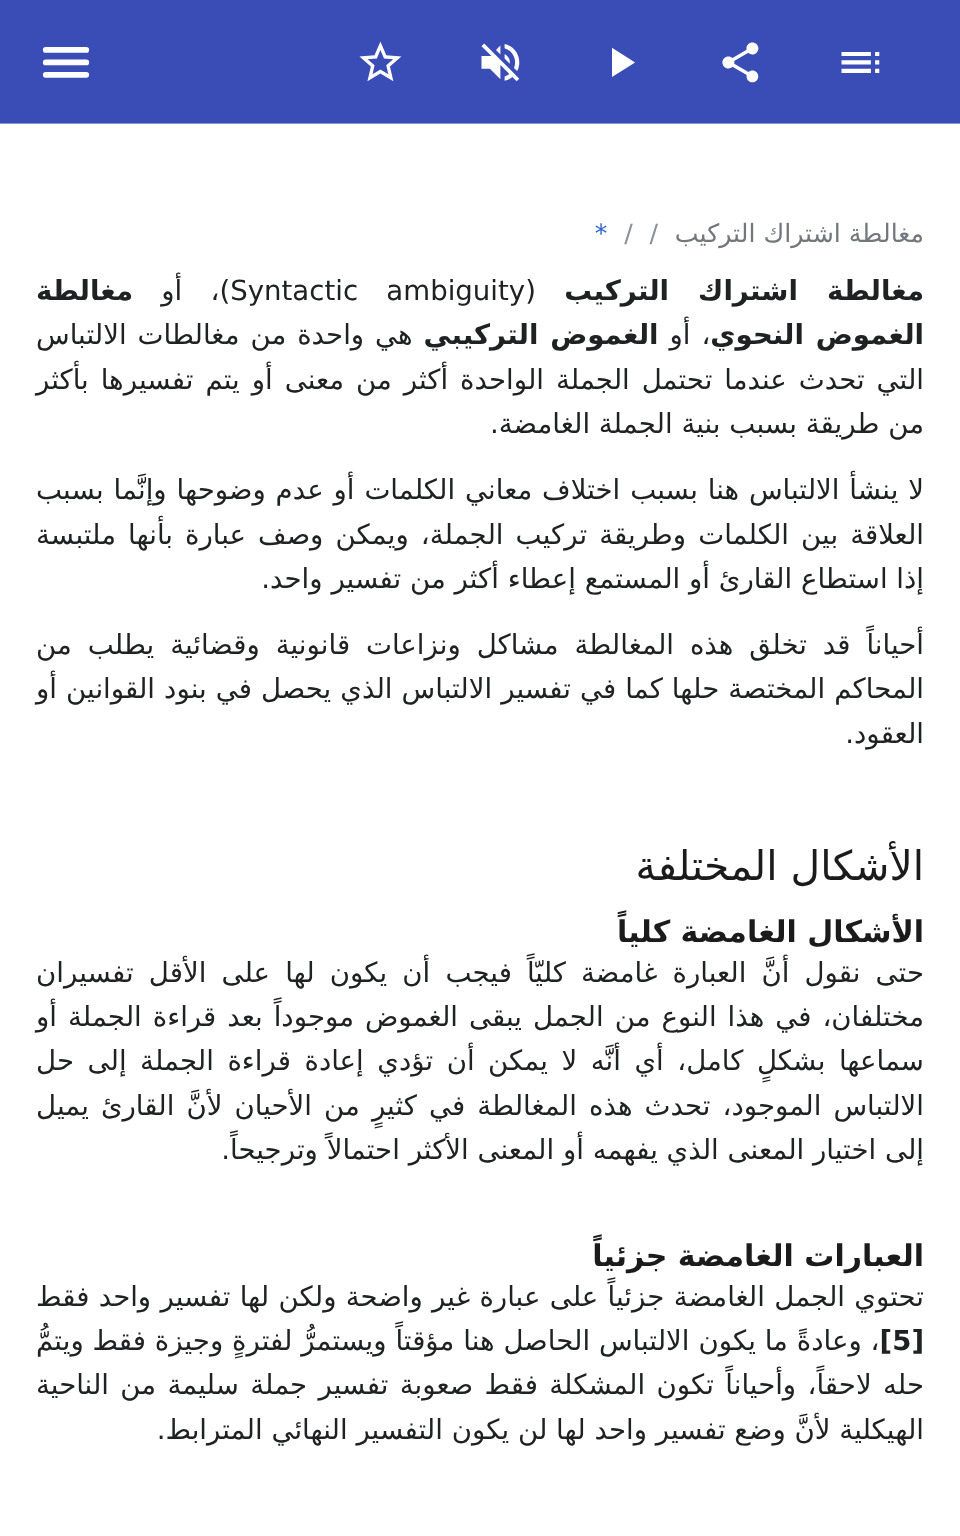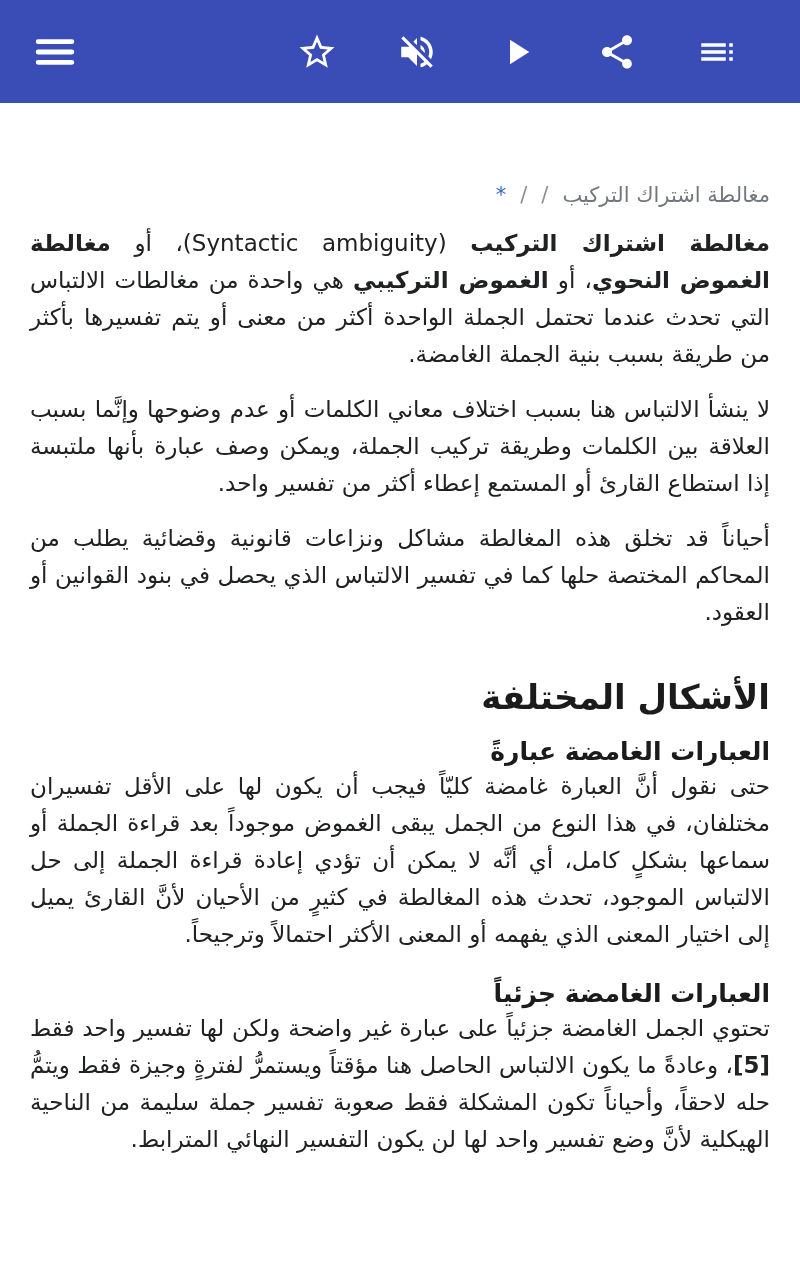--- a/index.html
+++ b/index.html
@@ -66,29 +66,29 @@
     font-size: 23px;
     line-height: 37px;
     text-align: justify;
     margin-top: 18px;
   }
   .b { font-weight: bold; }
   .ref { font-weight: bold; color: #202122; text-decoration: none; cursor: pointer; }
   h2.section {
     font-size: 34px;
     line-height: 44px;
-    font-weight: bold;
-    margin-top: 44px;
+    font-weight: normal;
+    margin-top: 69px;
     color: #1b1b1b;
   }
   h3.subsection {
     font-size: 25px;
     line-height: 33px;
     font-weight: bold;
-    margin-top: 24px;
+    margin-top: 52px;
     color: #1b1b1b;
   }
   h3.subsection.first { margin-top: 16px; }
   p.after-h { margin-top: 0; }
 </style>
 </head>
 <body>
 
 <div class="page">
 
@@ -139,21 +139,21 @@
     <p class="body">
       <span class="b">مغالطة اشتراك التركيب</span><span> (Syntactic ambiguity)، أو </span><span class="b">مغالطة الغموض النحوي</span><span>، أو </span><span class="b">الغموض التركيبي</span><span> هي واحدة من مغالطات الالتباس التي تحدث عندما تحتمل الجملة الواحدة أكثر من معنى أو يتم تفسيرها بأكثر من طريقة بسبب بنية الجملة الغامضة.</span>
     </p>
 
     <p class="body">لا ينشأ الالتباس هنا بسبب اختلاف معاني الكلمات أو عدم وضوحها وإنَّما بسبب العلاقة بين الكلمات وطريقة تركيب الجملة، ويمكن وصف عبارة بأنها ملتبسة إذا استطاع القارئ أو المستمع إعطاء أكثر من تفسير واحد.</p>
 
     <p class="body">أحياناً قد تخلق هذه المغالطة مشاكل ونزاعات قانونية وقضائية يطلب من المحاكم المختصة حلها كما في تفسير الالتباس الذي يحصل في بنود القوانين أو العقود.</p>
 
     <h2 class="section">الأشكال المختلفة</h2>
 
-    <h3 class="subsection first">العبارات الغامضة عبارةً</h3>
+    <h3 class="subsection first">الأشكال الغامضة كلياً</h3>
 
     <p class="body after-h">حتى نقول أنَّ العبارة غامضة كليّاً فيجب أن يكون لها على الأقل تفسيران مختلفان، في هذا النوع من الجمل يبقى الغموض موجوداً بعد قراءة الجملة أو سماعها بشكلٍ كامل، أي أنَّه لا يمكن أن تؤدي إعادة قراءة الجملة إلى حل الالتباس الموجود، تحدث هذه المغالطة في كثيرٍ من الأحيان لأنَّ القارئ يميل إلى اختيار المعنى الذي يفهمه أو المعنى الأكثر احتمالاً وترجيحاً.</p>
 
     <h3 class="subsection">العبارات الغامضة جزئياً</h3>
 
     <p class="body after-h">
       <span>تحتوي الجمل الغامضة جزئياً على عبارة غير واضحة ولكن لها تفسير واحد فقط </span><a class="ref">[5]</a><span>، وعادةً ما يكون الالتباس الحاصل هنا مؤقتاً ويستمرُّ لفترةٍ وجيزة فقط ويتمُّ حله لاحقاً، وأحياناً تكون المشكلة فقط صعوبة تفسير جملة سليمة من الناحية الهيكلية لأنَّ وضع تفسير واحد لها لن يكون التفسير النهائي المترابط.</span>
     </p>
 
   </main>

